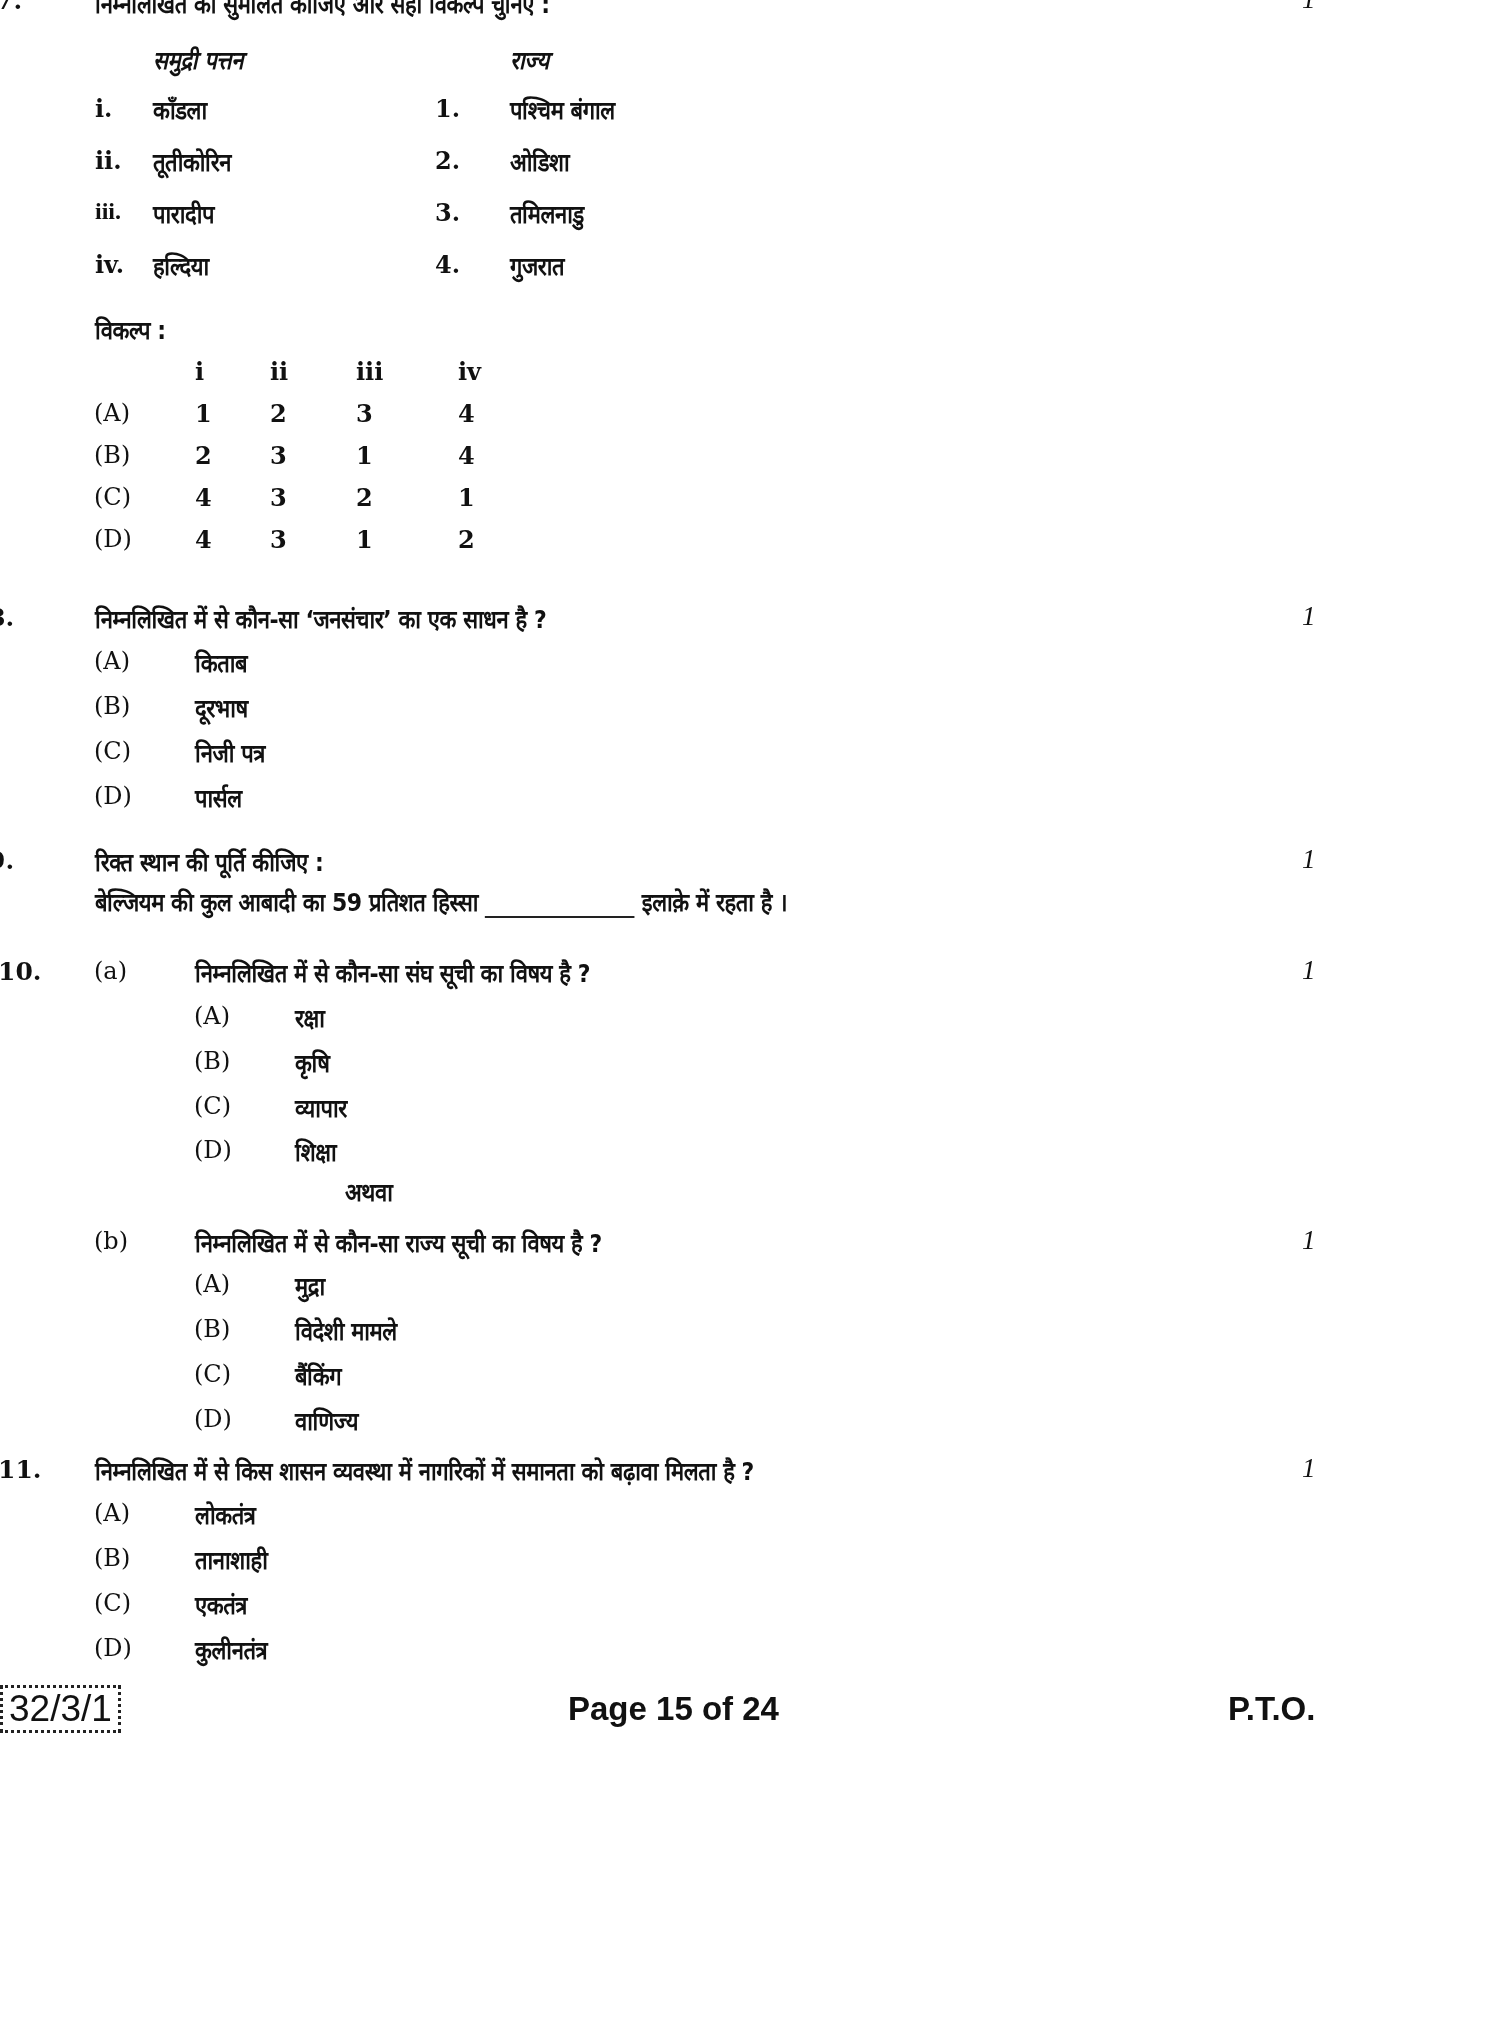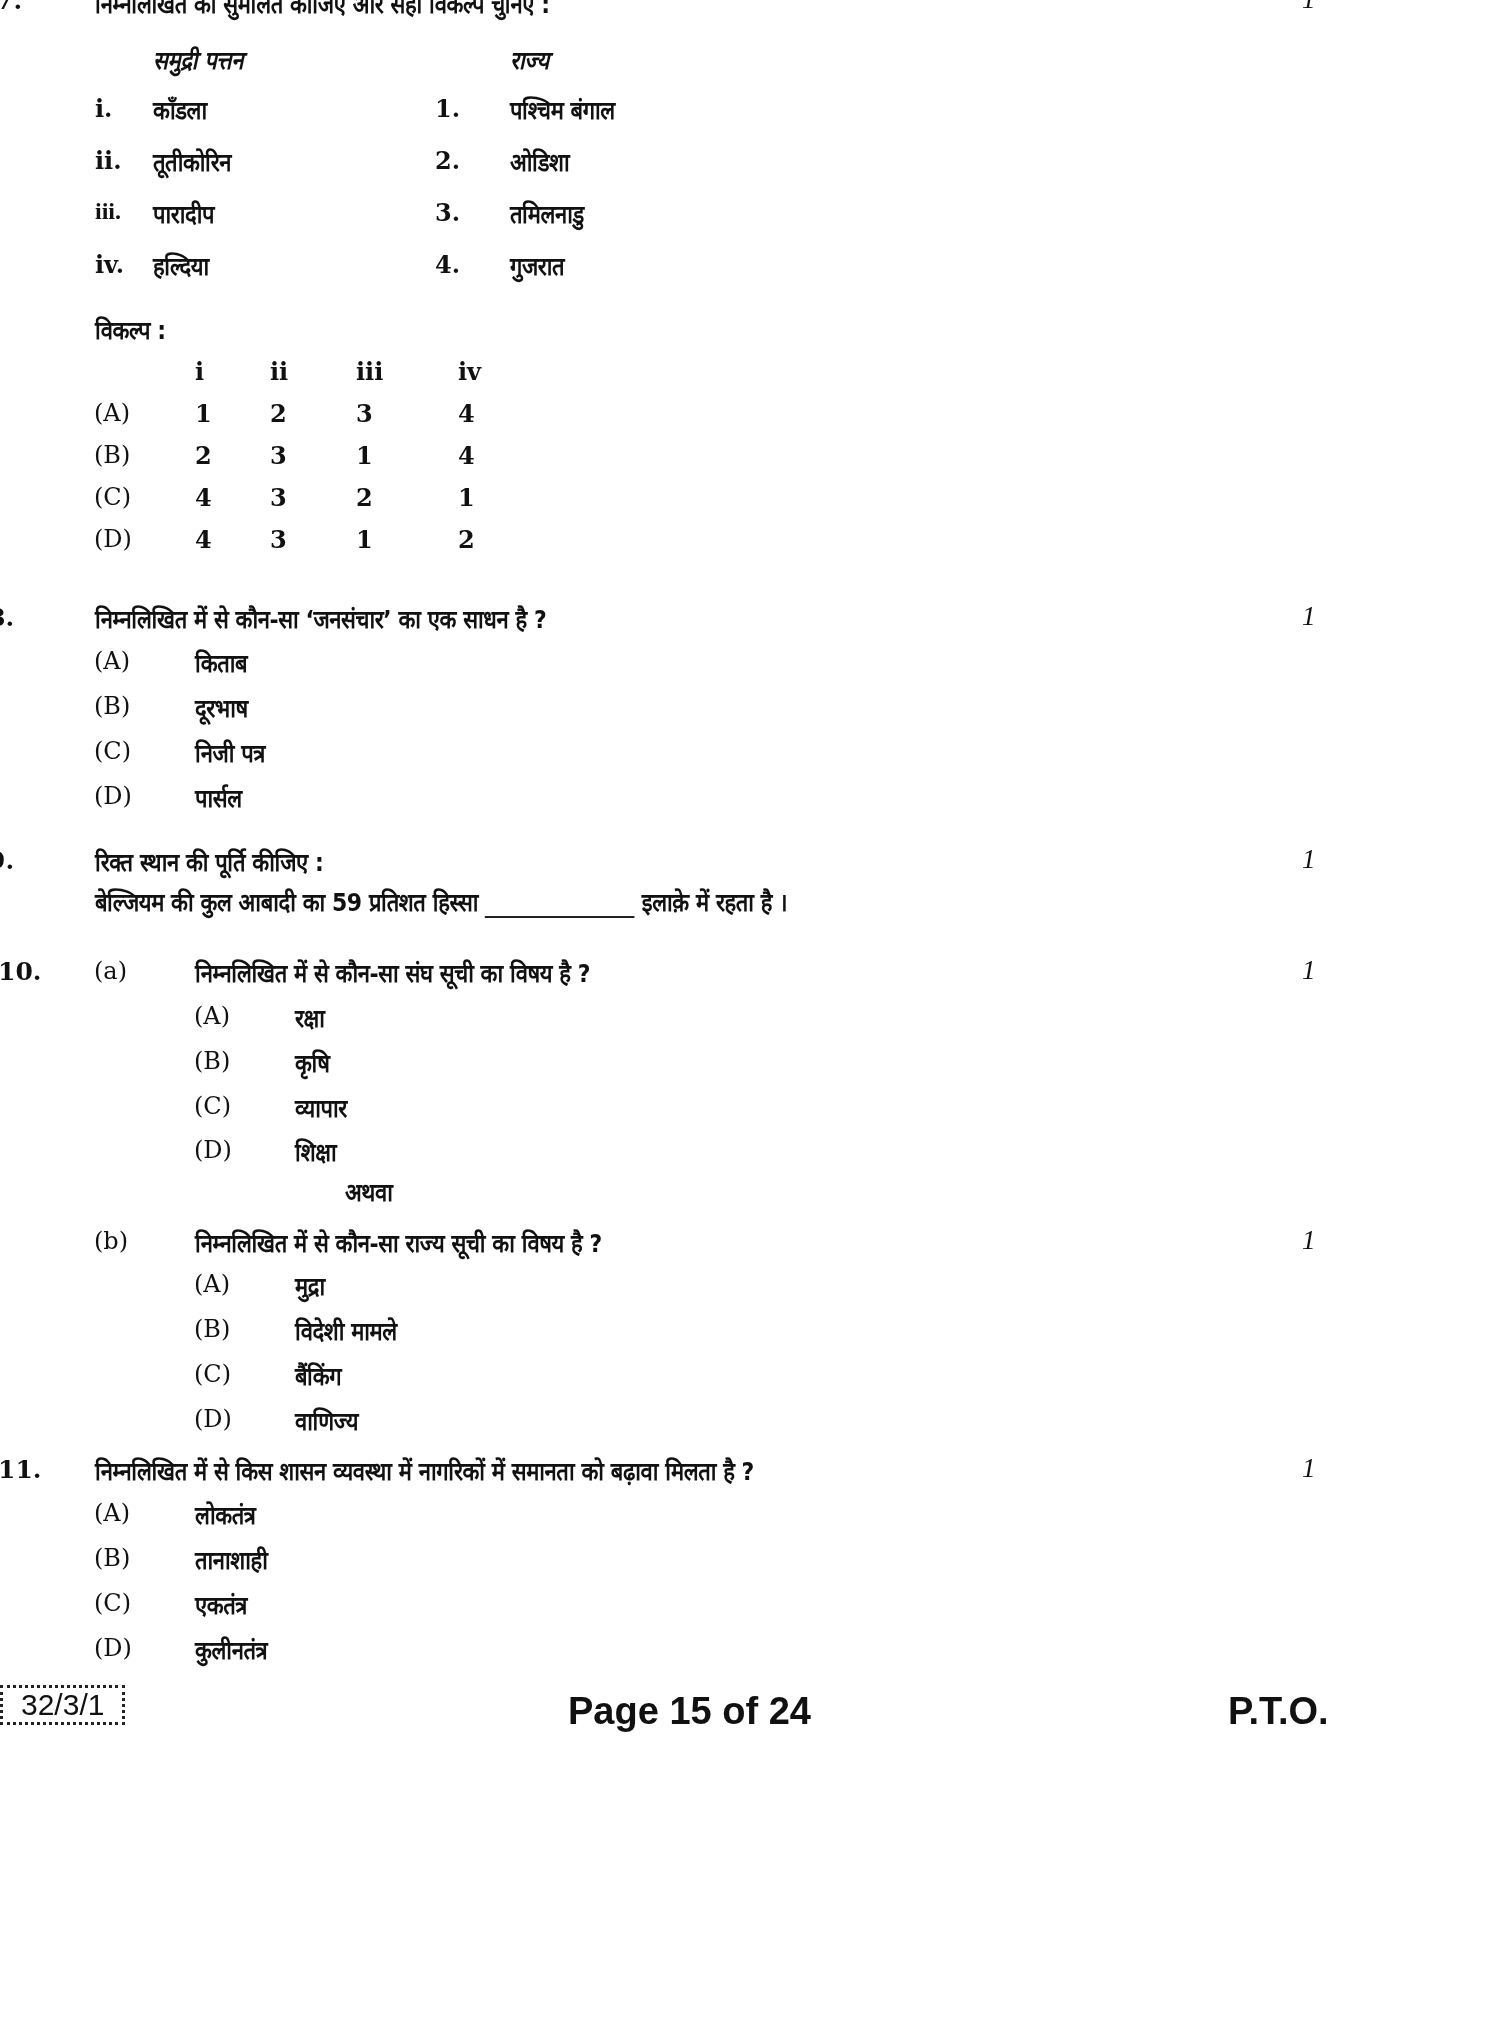--- a/index.html
+++ b/index.html
@@ -5,22 +5,22 @@
   html, body { margin:0; padding:0; background:#ffffff; }
   body { width:1505px; height:2034px; position:relative; overflow:hidden;
          font-family:"DejaVu Serif", "Liberation Serif", serif; color:#111; }
   .abs { position:absolute; white-space:nowrap; }
   .hi { font-family:"DejaVu Sans", "Liberation Sans", sans-serif; font-size:25px; font-weight:bold; letter-spacing:-0.5px; transform:scaleX(0.88); transform-origin:left center; }
   .lat { font-family:"DejaVu Serif", "Liberation Serif", serif; font-size:24px; font-weight:bold; }
   .qnum { font-family:"DejaVu Serif", "Liberation Serif", serif; font-size:25px; font-weight:bold; }
   .mark { font-family:"Liberation Serif", "DejaVu Serif", serif; font-style:italic; font-size:27px; }
   .ital { font-style:italic; }
   .blank { display:inline-block; width:170px; border-bottom:2px solid #222; height:22px; vertical-align:bottom; margin:0 8px; }
-  .footer-code { font-family:"Liberation Sans", "DejaVu Sans", sans-serif; font-size:30px; border:3px dotted #222; padding:0 18px; }
-  .footer-page, .footer-pto { font-family:"Liberation Sans", "DejaVu Sans", sans-serif; font-size:38px; font-weight:bold; }
+  .footer-code { font-family:"Liberation Sans", "DejaVu Sans", sans-serif; font-size:37px; border:3px dotted #222; padding:0 6px; }
+  .footer-page, .footer-pto { font-family:"Liberation Sans", "DejaVu Sans", sans-serif; font-size:33px; font-weight:bold; }
 </style>
 </head>
 <body>
 
 <section>
   <span class="abs qnum" style="left:-4px;top:-14px;">7.</span>
   <span class="abs hi" style="left:95px;top:-14px;">निम्नलिखित का सुमेलित कीजिए और सही विकल्प चुनिए :</span>
   <span class="abs mark" style="left:1302px;top:-16px;">1</span>
 
   <span class="abs hi ital" style="left:153px;top:42px;font-weight:bold;">समुद्री पत्तन</span>

